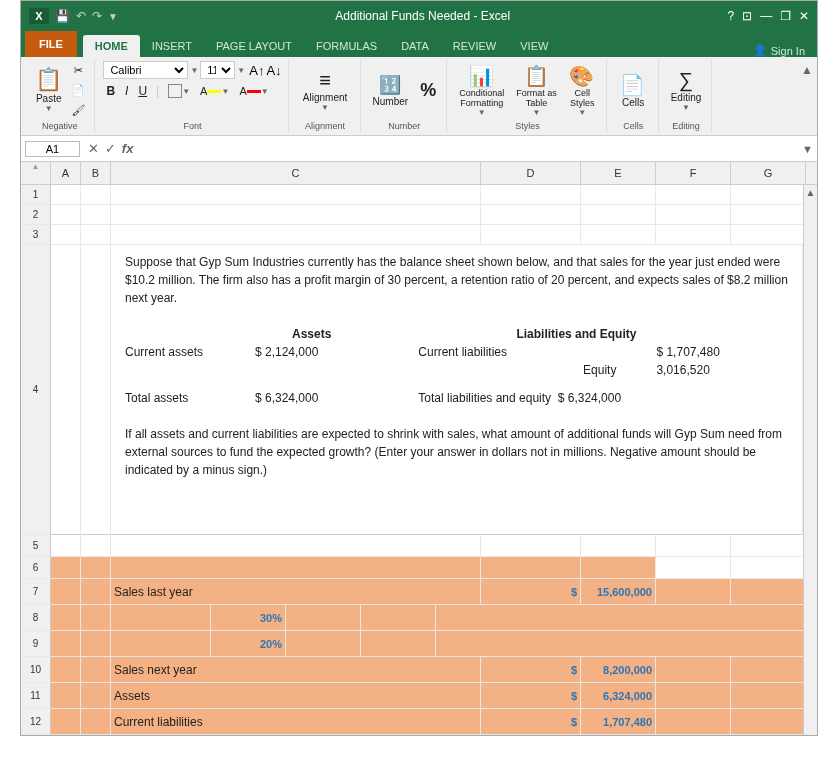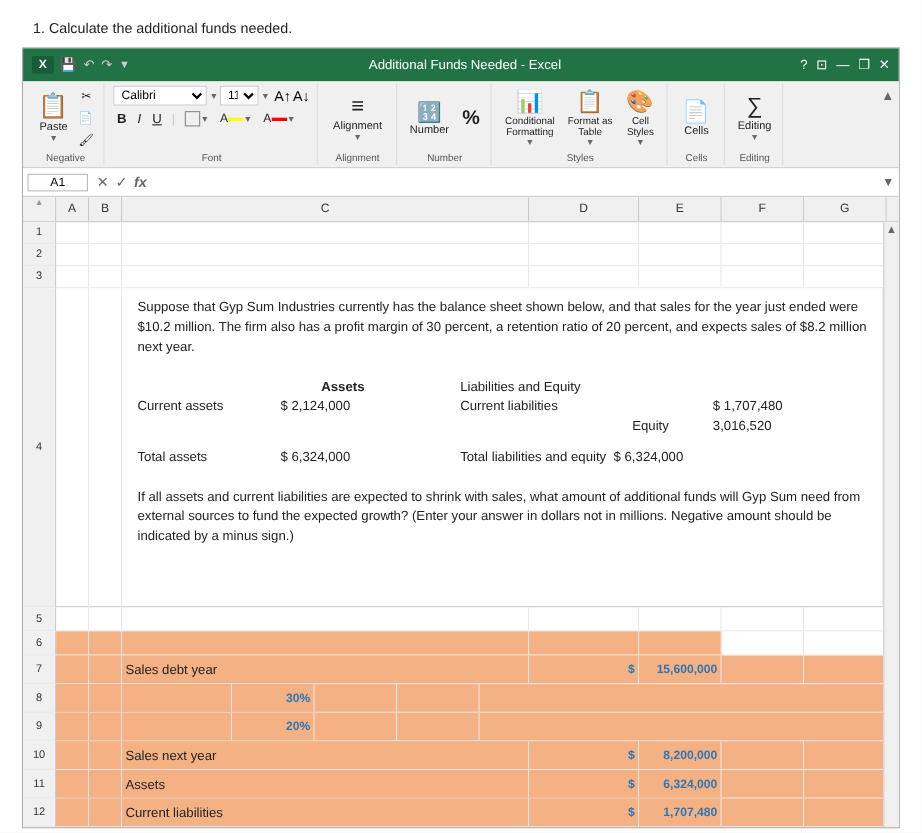--- a/index.html
+++ b/index.html
@@ -204,21 +204,20 @@
     .color-bar { height: 3px; width: 14px; background: #ffff00; display: block; }
     .color-bar-red { background: #ff0000; }
 
     .expand-arrow { font-size: 8px; color: #666; }
   </style>
 </head>
 <body>
 
 <div class="outer-container">
 
-  <div class="instruction">1.  Calculate the additional funds needed.</div>
 
   <div class="excel-window">
 
     <div class="title-bar">
       <div class="title-bar-left">
         <div class="title-bar-icon">
           <span>X</span>
         </div>
 
         <span style="color:#ccc;font-size:12px;">💾</span>
@@ -229,20 +228,34 @@
       <div class="title-bar-center">Additional Funds Needed - Excel</div>
       <div class="title-bar-right">
         <span style="cursor:pointer;font-size:12px;">?</span>
         <span style="cursor:pointer;font-size:12px;">⊡</span>
         <span style="cursor:pointer;font-size:12px;">—</span>
         <span style="cursor:pointer;font-size:12px;">❐</span>
         <span style="cursor:pointer;font-size:12px;">✕</span>
       </div>
     </div>
 
+    <div class="ribbon-tabs">
+      <div class="ribbon-tab-file">FILE</div>
+      <div class="ribbon-tab active">HOME</div>
+      <div class="ribbon-tab">INSERT</div>
+      <div class="ribbon-tab">PAGE LAYOUT</div>
+      <div class="ribbon-tab">FORMULAS</div>
+      <div class="ribbon-tab">DATA</div>
+      <div class="ribbon-tab">REVIEW</div>
+      <div class="ribbon-tab">VIEW</div>
+      <div class="sign-in">
+        <span>👤</span>
+        <span>Sign In</span>
+      </div>
+    </div>
 
     <div class="ribbon-toolbar">
 
       <div class="ribbon-group">
         <div class="ribbon-row" style="flex:1; align-items:center;">
           <div class="ribbon-btn" style="flex-direction:column; min-height:40px;">
             <span class="paste-icon">📋</span>
             <span style="font-size:10px;">Paste</span>
             <span class="expand-arrow">▼</span>
           </div>
@@ -454,21 +467,21 @@
             <div style="width:700px;height:290px;border-right:1px solid #e8e8e8;padding:8px 14px;font-size:12px;line-height:1.5;color:#222;overflow:visible;">
               <p>Suppose that Gyp Sum Industries currently has the balance sheet shown below, and that sales for the year just ended were $10.2 million. The firm also has a profit margin of 30 percent, a retention ratio of 20 percent, and expects sales of $8.2 million next year.</p>
               <br>
               
               <table style="width:100%;font-size:12px;border-collapse:collapse;">
                 <tbody>
                     <tr>
                   <td style="width:130px;padding:0;"></td>
                   <td style="text-align:center;font-weight:bold;padding:0;">Assets</td>
                   <td style="width:50px;padding:0;"></td>
-                  <td style="text-align:left;font-weight:normal;padding:0;">Liabilities and Equity</td>
+                  <td style="text-align:right;font-weight:bold;padding:0;">Liabilities and Equity</td>
                 </tr>
                 <tr>
                   <td>Current assets</td>
                   <td>$ 2,124,000</td>
                   <td></td>
                   <td>Current liabilities</td>
                   <td style="padding-left:20px;">$ 1,707,480</td>
                 </tr>
                 <tr>
                   <td></td>
@@ -513,21 +526,21 @@
             <div class="cell col-d orange-bg"></div>
             <div class="cell col-e orange-bg"></div>
             <div class="cell col-f"></div>
             <div class="cell col-g"></div>
 
           </div>
 
           <div class="grid-row orange-bg" style="height:26px;">
             <div class="cell col-a orange-bg"></div>
             <div class="cell col-b orange-bg"></div>
-            <div class="cell col-c orange-bg" style="font-size:12px;color:#222;">Sales debt year</div>
+            <div class="cell col-c orange-bg" style="font-size:12px;color:#222;">Sales last year</div>
             <div class="cell col-d orange-bg cell-right cell-blue">$</div>
             <div class="cell col-e orange-bg cell-right cell-blue">15,600,000</div>
             <div class="cell col-f"></div>
             <div class="cell col-g"></div>
 
           </div>
 
           <div class="grid-row orange-bg" style="height:26px;">
             <div class="cell col-a orange-bg"></div>
             <div class="cell col-b orange-bg"></div>

